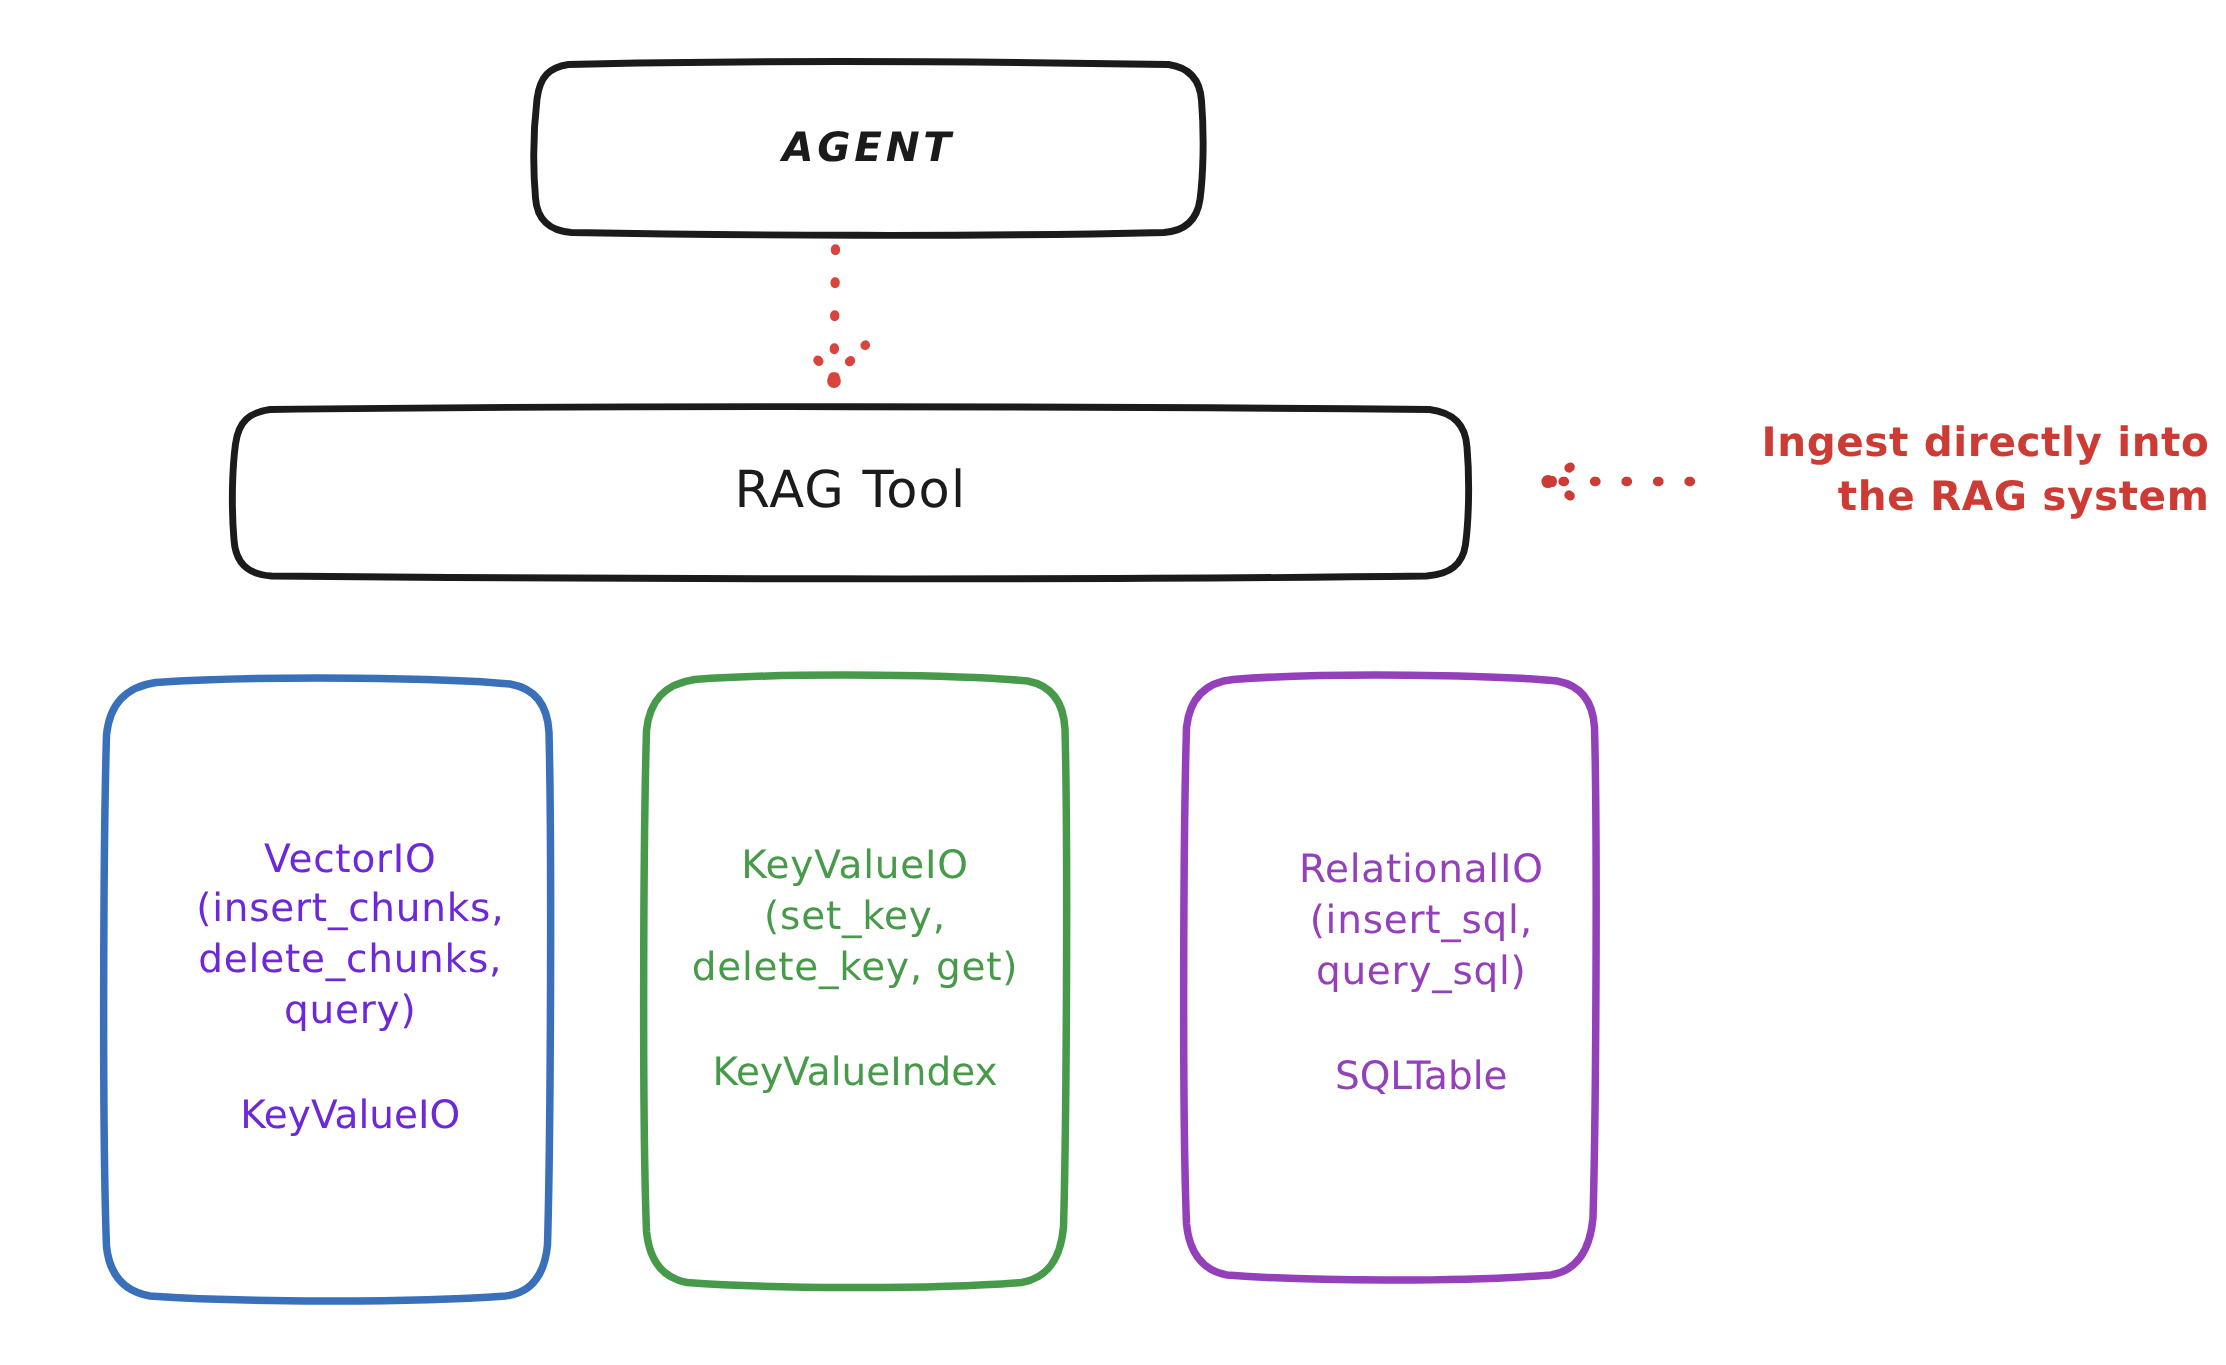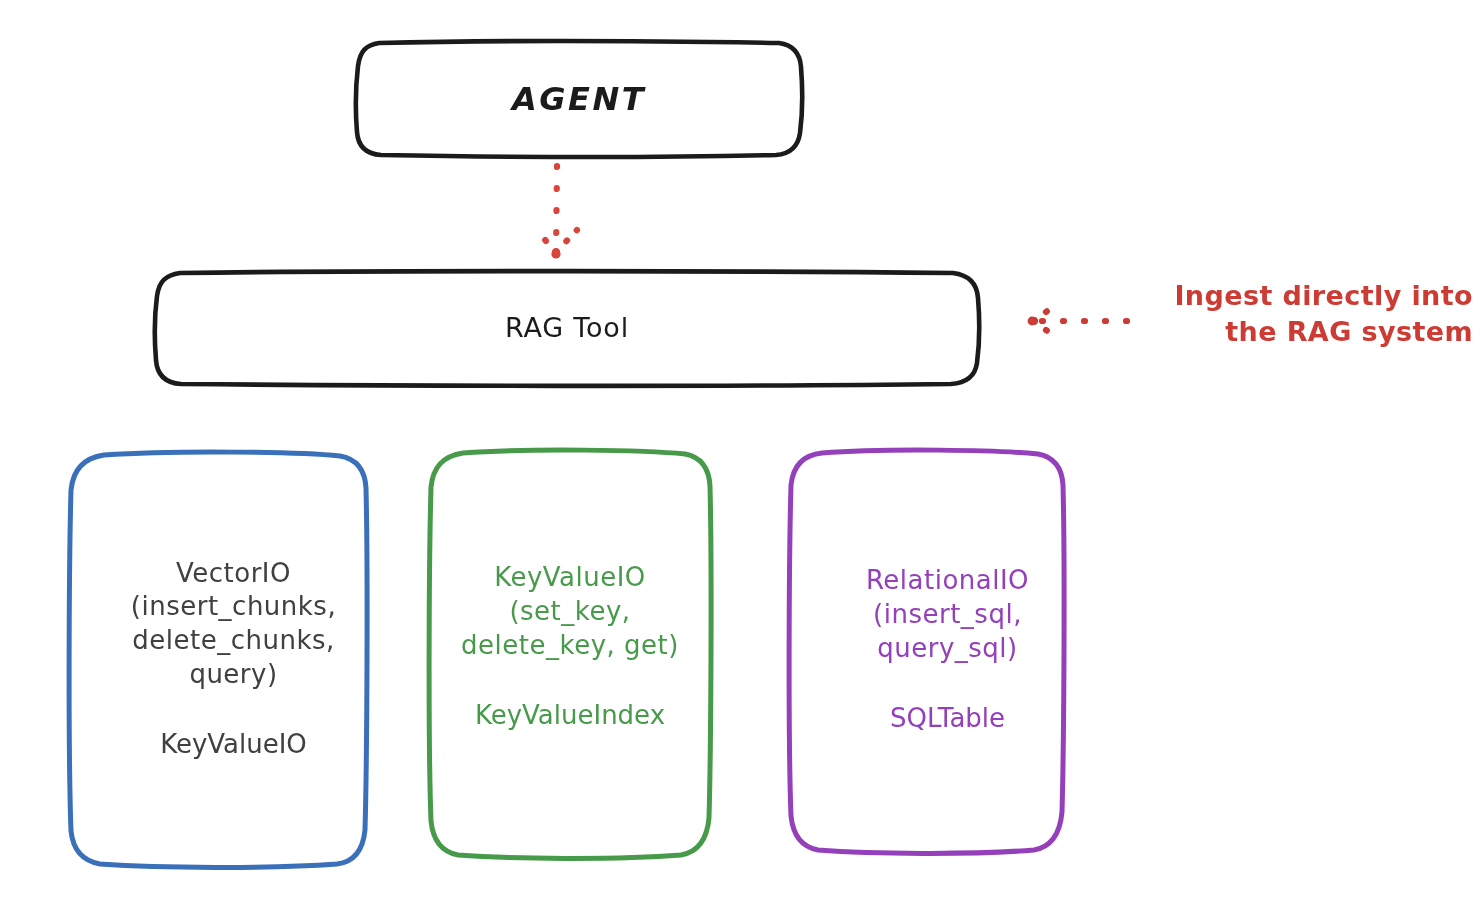--- a/index.html
+++ b/index.html
@@ -38,36 +38,36 @@
   }
 
   
   #agent-node {
     left: 357px;
     top: 42px;
     width: 444px;
     height: 114px;
   }
   #agent-node .node-label {
-    font-size: 32px;
+    font-size: 27px;
     font-style: italic;
     font-weight: 700;
     color: #1b1b1b;
     letter-spacing: 2.5px;
   }
 
   
   #rag-tool-node {
     left: 156px;
     top: 272px;
     width: 822px;
     height: 112px;
   }
   #rag-tool-node .node-label {
-    font-size: 27px;
+    font-size: 34px;
     font-weight: 500;
     color: #1b1b1b;
     letter-spacing: 0.8px;
   }
 
   
   #vector-io-node {
     left: 68px;
     top: 452px;
     width: 299px;
@@ -90,21 +90,21 @@
     font-weight: 500;
     line-height: 1.30;
   }
   .store .node-sublabel {
     font-size: 26px;
     font-weight: 500;
     margin-top: 36px;
     line-height: 1.3;
   }
   #vector-io-node .node-label,
-  #vector-io-node .node-sublabel { color: #404040; margin-left: 32px; }
+  #vector-io-node .node-sublabel { color: #6d28d9; margin-left: 32px; }
   #key-value-io-node .node-label,
   #key-value-io-node .node-sublabel { color: #479a4a; }
   #relational-io-node .node-label,
   #relational-io-node .node-sublabel { color: #9440bb; }
 
   
   #ingest-annotation {
     position: absolute;
     left: 1143px;
     top: 278px;

